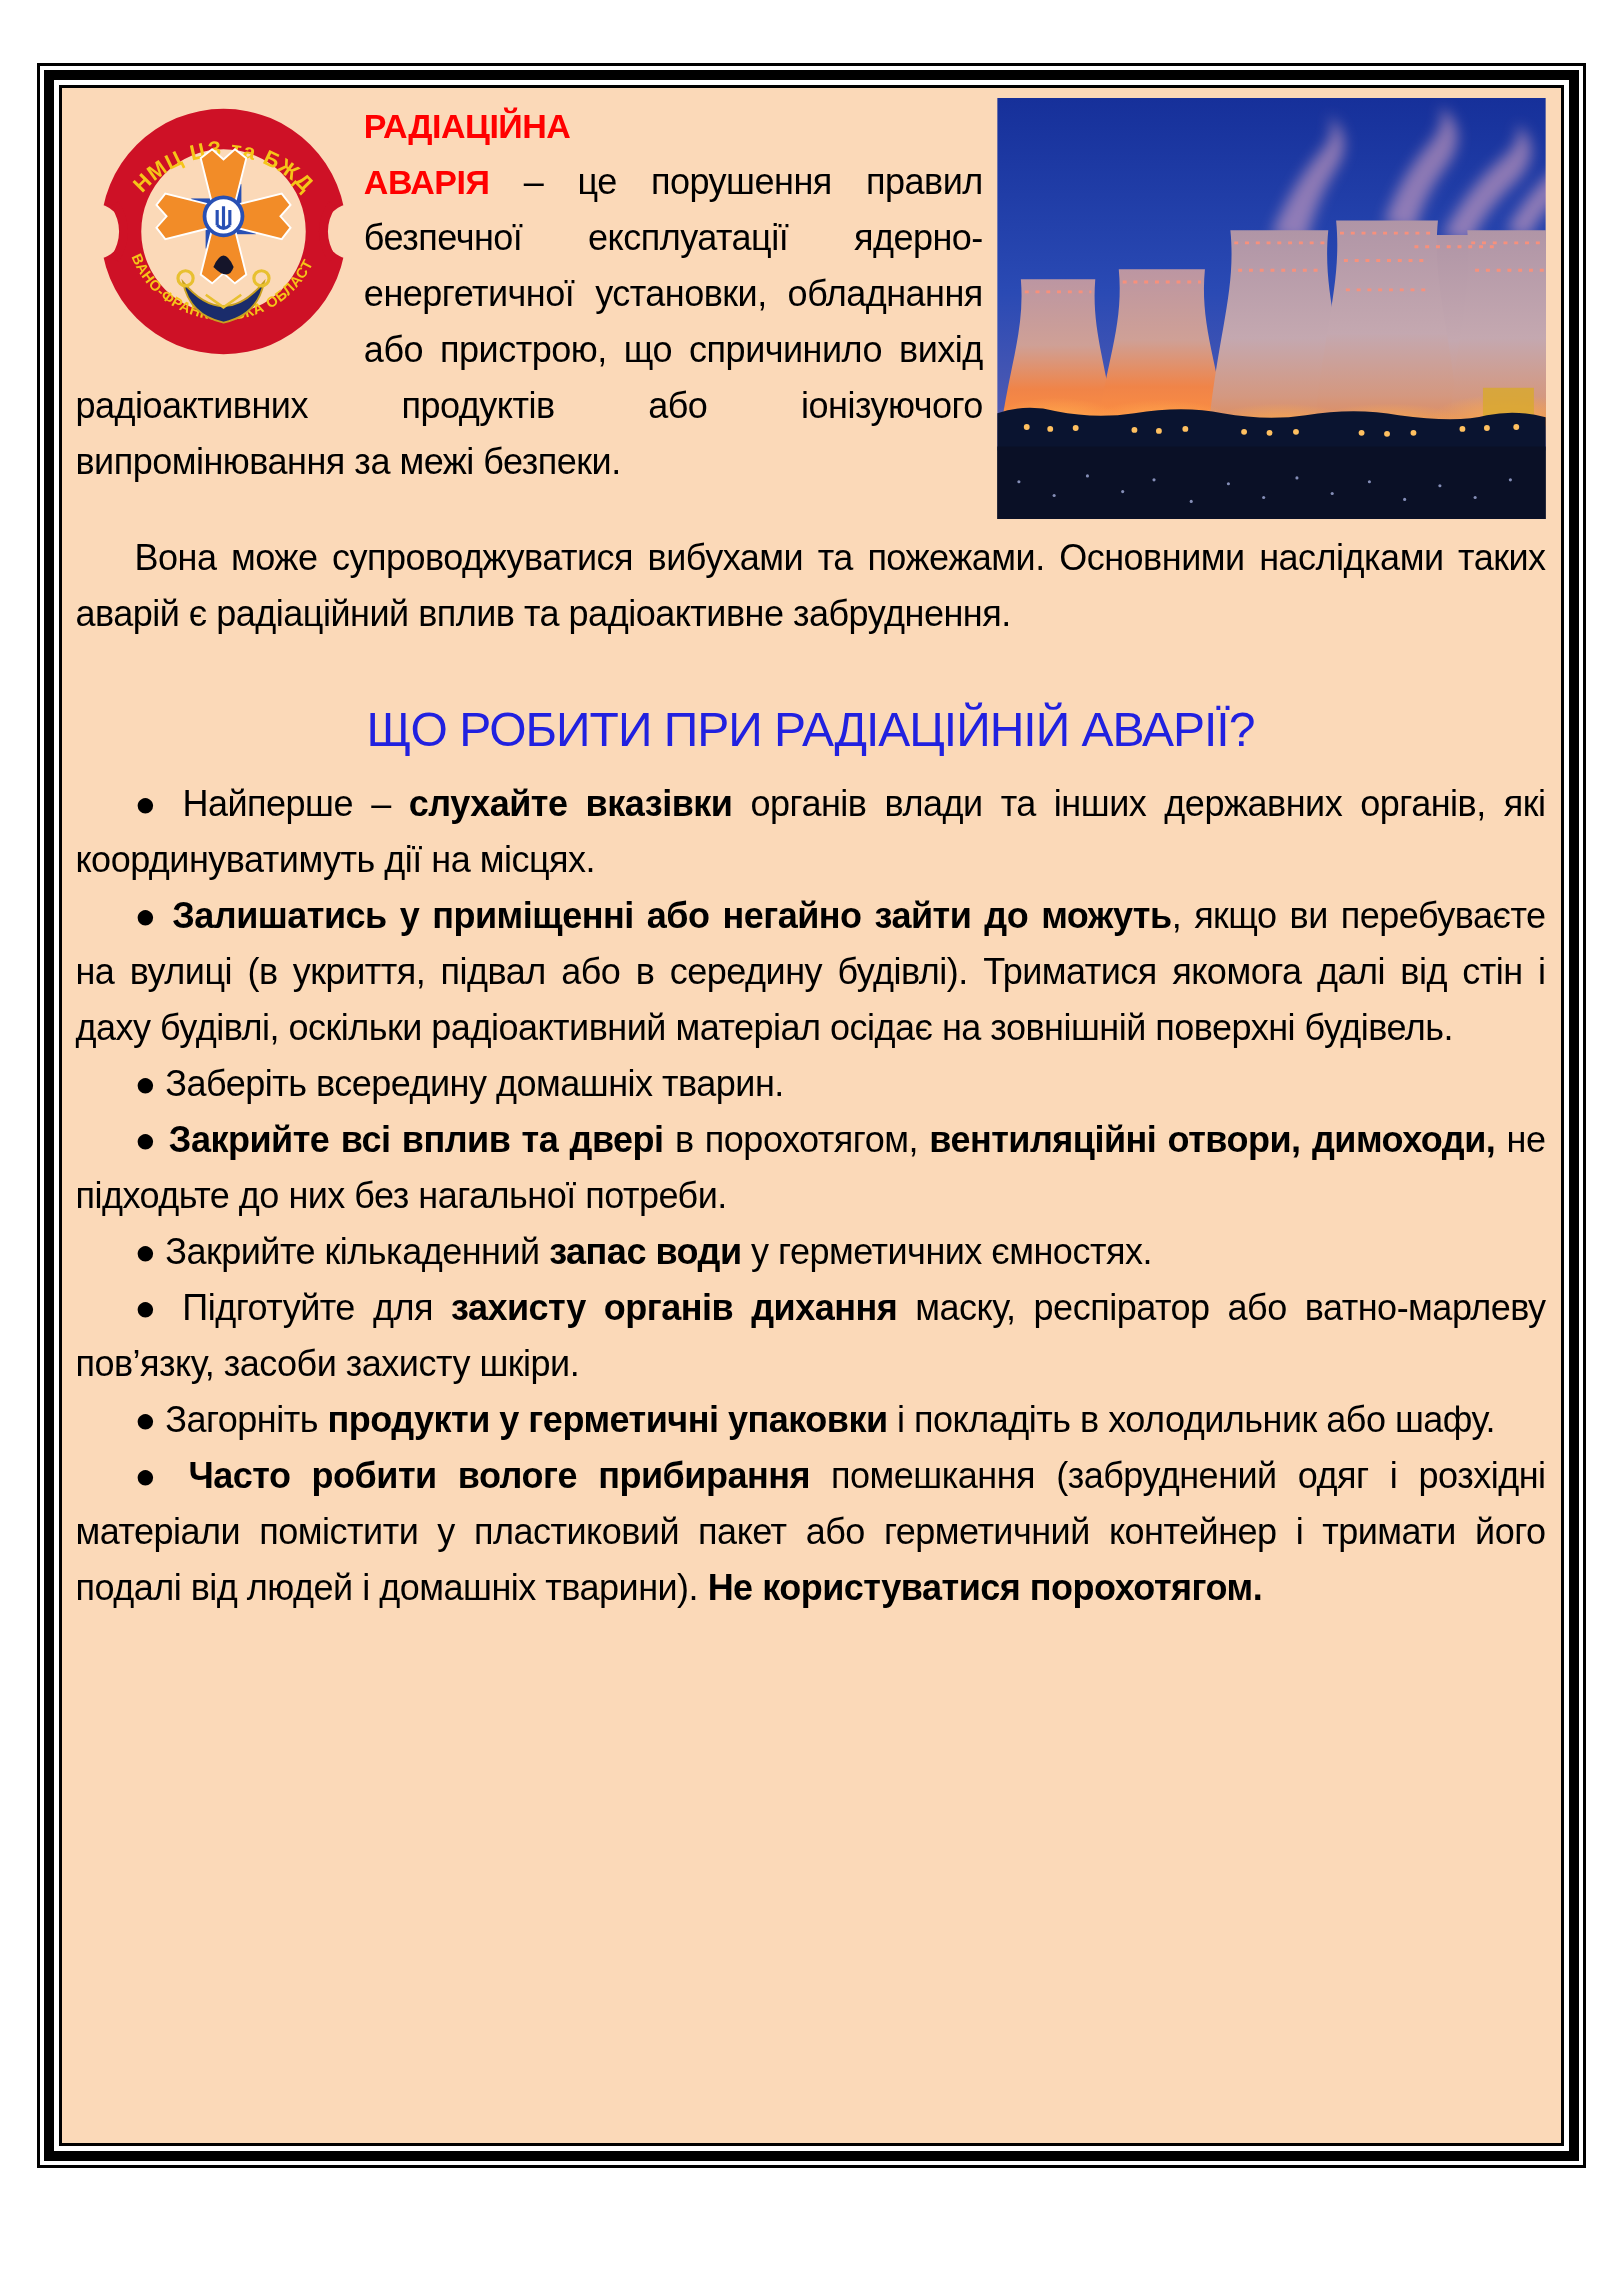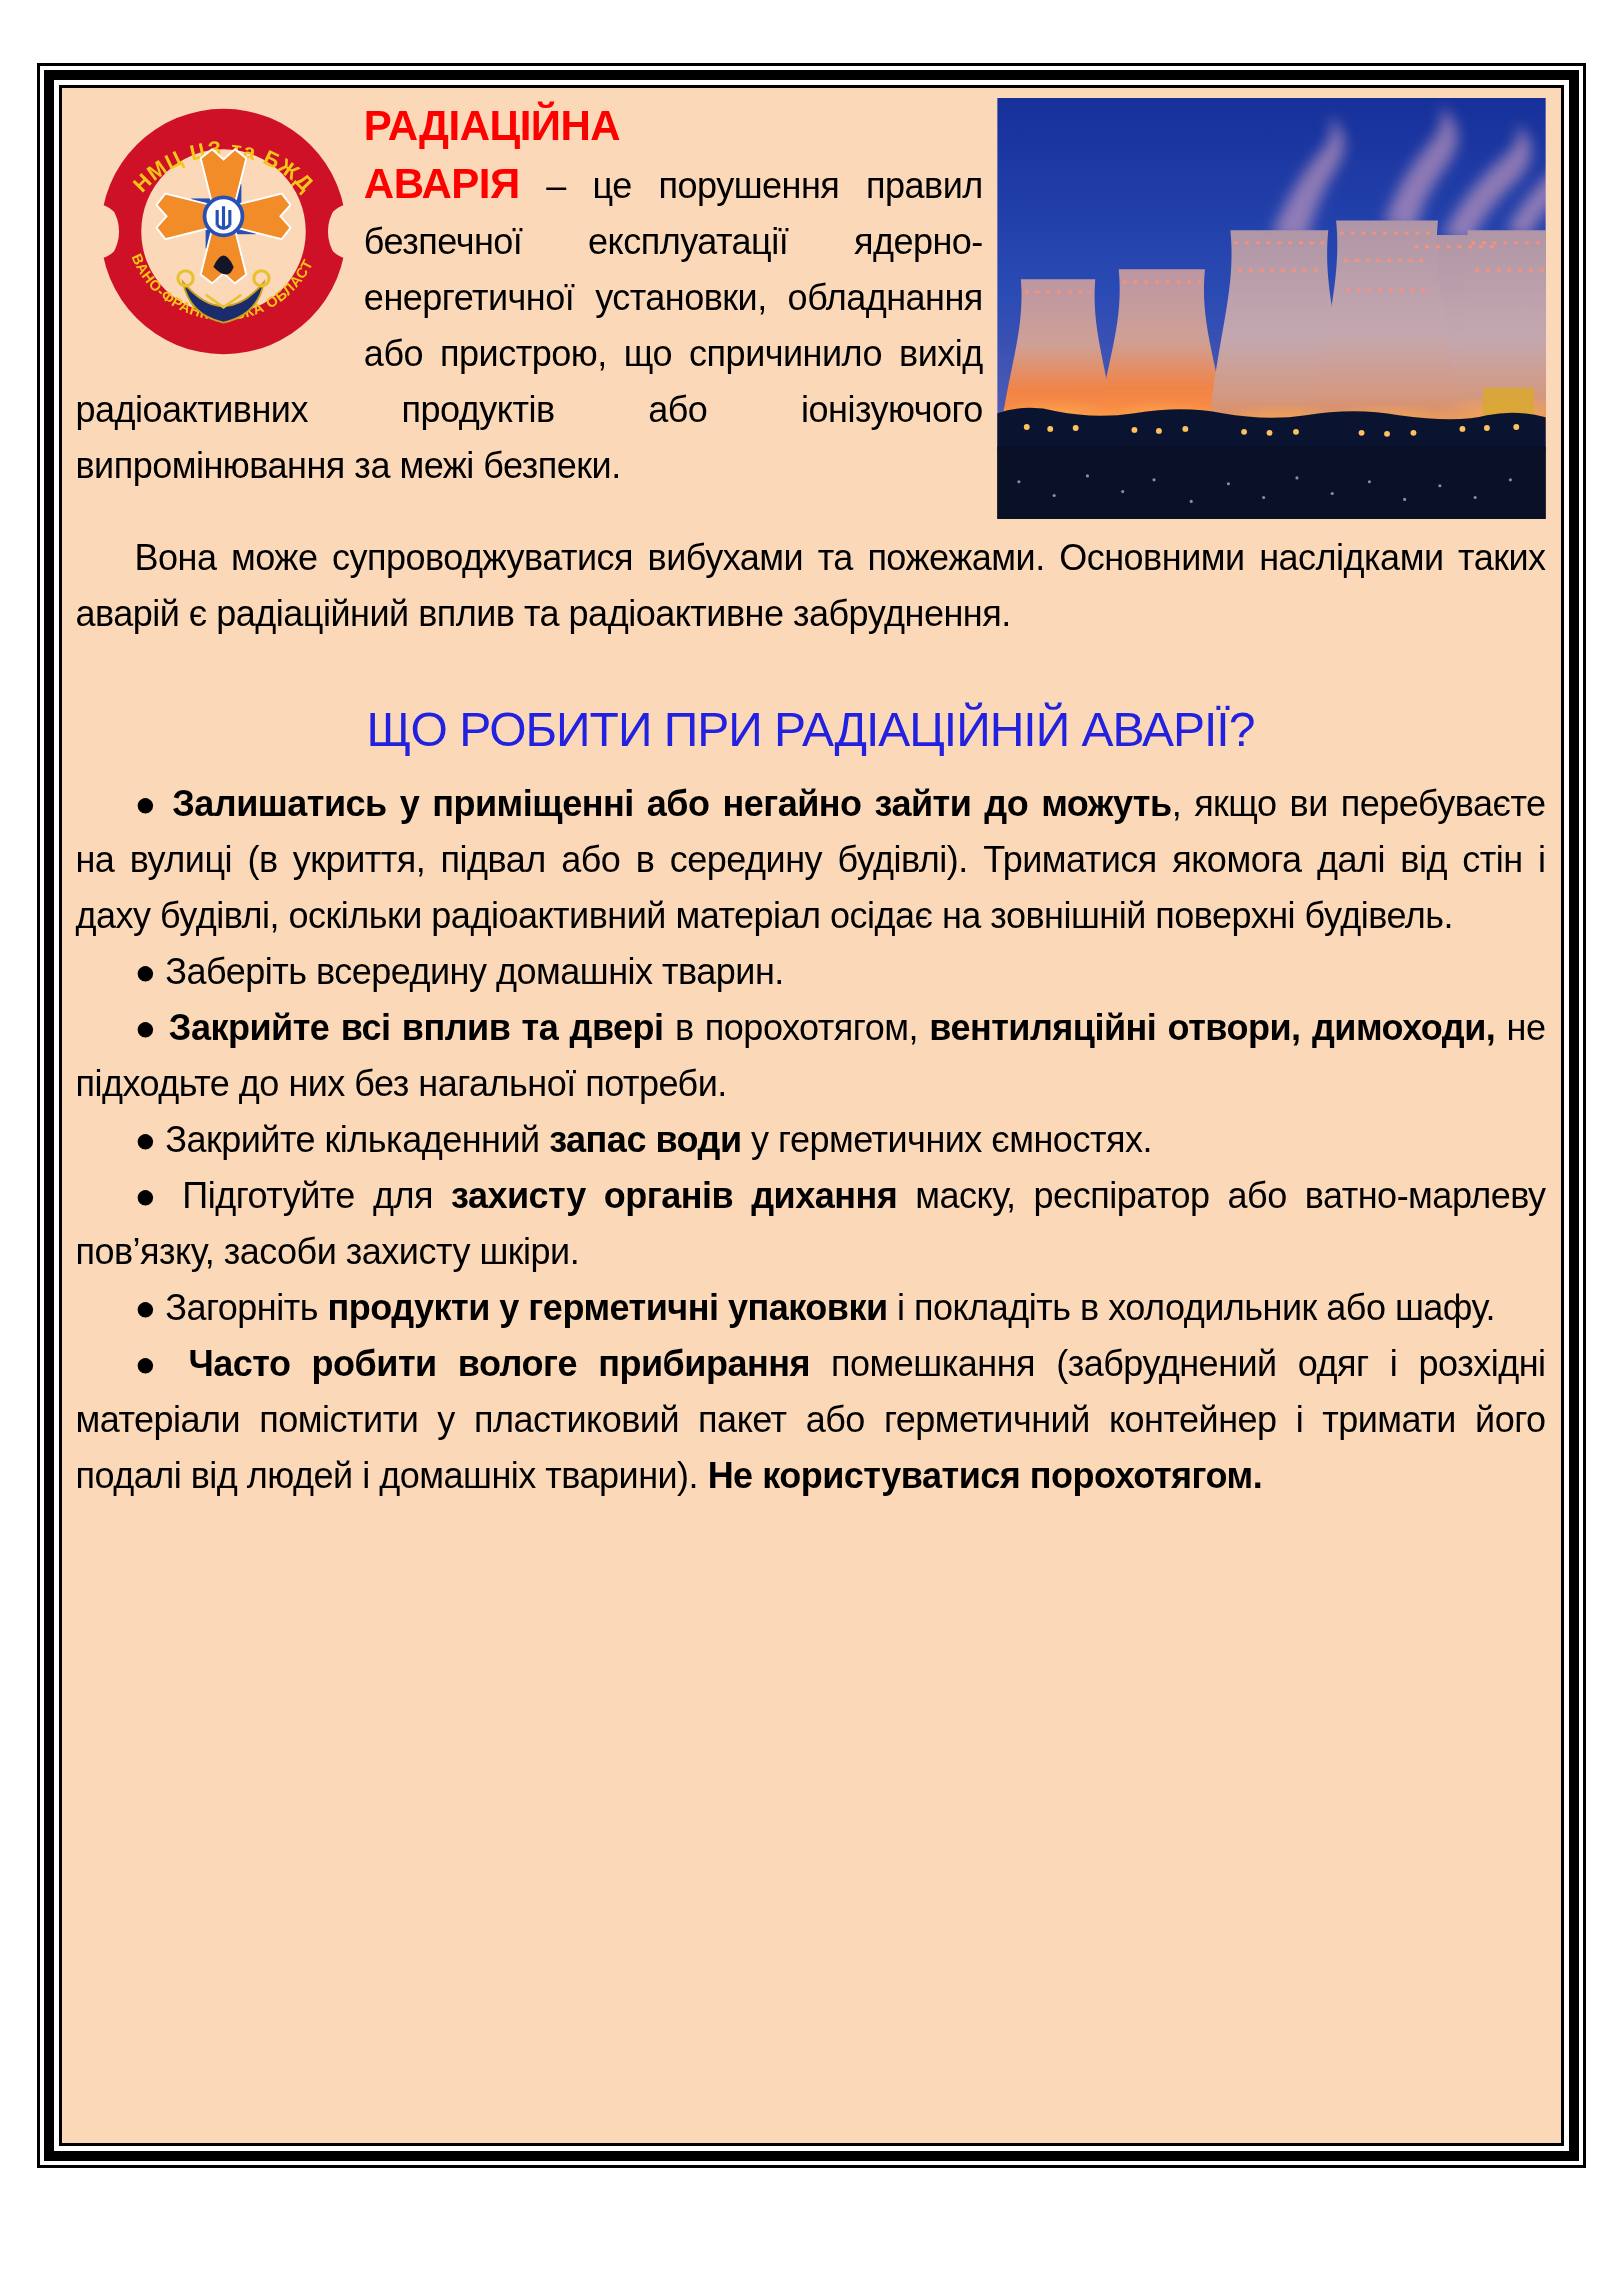--- a/index.html
+++ b/index.html
@@ -38,21 +38,21 @@
     margin: 0 0 11.8px 13.7px;
     line-height: 0;
   }
 
   p {
     margin: 0;
     font-size: 36px; line-height: 56px;
     letter-spacing: -0.5px;
     color: #000; text-align: justify;
   }
-  .title-red { color: #FF0000; font-weight: bold; font-size: 42px; }
+  .title-red { color: #FF0000; font-weight: bold; font-size: 34px; }
   .indent { text-indent: 59px; }
   .clear-r { clear: right; }
   .bold { font-weight: bold; }
 
   .section-heading {
     clear: both;
     margin: 57px 0 15.7px 0;
     text-align: center;
     color: #2121DF;
     font-weight: normal;
@@ -233,20 +233,21 @@
         <p class="p1">
           <span class="title-red">РАДІАЦІЙНА</span><br>
           <span class="title-red">АВАРІЯ</span><span> – це порушення правил безпечної експлуатації ядерно-енергетичної установки, обладнання або пристрою, що спричинило вихід радіоактивних продуктів або іонізуючого випромінювання за межі безпеки.</span>
         </p>
 
         <p class="indent clear-r">Вона може супроводжуватися вибухами та пожежами. Основними наслідками таких аварій є радіаційний вплив та радіоактивне забруднення.</p>
 
         <p class="section-heading">ЩО РОБИТИ ПРИ РАДІАЦІЙНІЙ АВАРІЇ?</p>
 
         <div id="bullets">
+            <p class="bullet"><span>● Найперше – </span><span class="bold">слухайте вказівки</span><span> органів влади та інших державних органів, які координуватимуть дії на місцях.</span></p>
             <p class="bullet"><span>● </span><span class="bold">Залишатись у приміщенні або негайно зайти до можуть</span><span>, якщо ви перебуваєте на вулиці (в укриття, підвал або в середину будівлі). Триматися якомога далі від стін і даху будівлі, оскільки радіоактивний матеріал осідає на зовнішній поверхні будівель.</span></p>
             <p class="bullet"><span>● Заберіть всередину домашніх тварин.</span></p>
             <p class="bullet"><span>● </span><span class="bold">Закрийте всі вплив та двері</span><span> в порохотягом, </span><span class="bold">вентиляційні отвори, димоходи,</span><span> не підходьте до них без нагальної потреби.</span></p>
             <p class="bullet"><span>● Закрийте кількаденний </span><span class="bold">запас води</span><span> у герметичних ємностях.</span></p>
             <p class="bullet"><span>● Підготуйте для </span><span class="bold">захисту органів дихання</span><span> маску, респіратор або ватно-марлеву пов’язку, засоби захисту шкіри.</span></p>
             <p class="bullet"><span>● Загорніть </span><span class="bold">продукти у герметичні упаковки</span><span> і покладіть в холодильник або шафу.</span></p>
             <p class="bullet"><span>● </span><span class="bold">Часто робити вологе прибирання</span><span> помешкання (забруднений одяг і розхідні матеріали помістити у пластиковий пакет або герметичний контейнер і тримати його подалі від людей і домашніх тварини). </span><span class="bold">Не користуватися порохотягом.</span></p>
           </div>
 
       </div>

